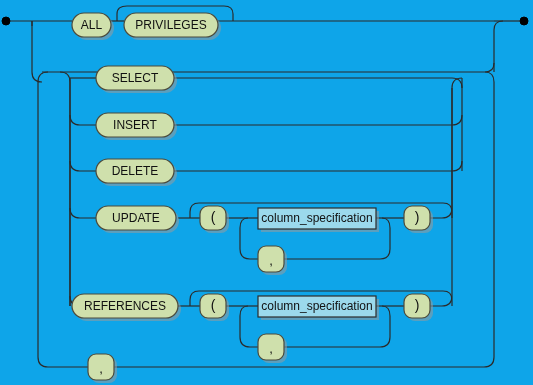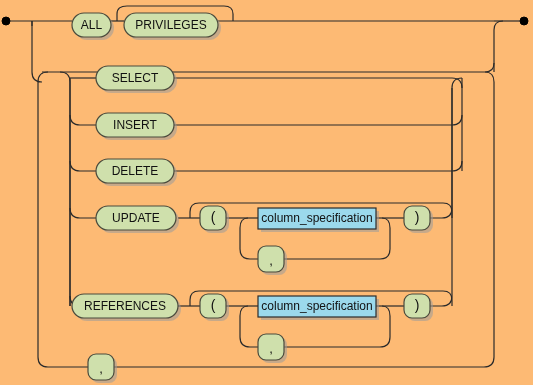--- a/index.html
+++ b/index.html
@@ -8,21 +8,21 @@
     background: #ffffff;
   }
   body {
     font-family: "Liberation Sans", sans-serif;
   }
   #diagram-root {
     position: relative;
     width: 533px;
     height: 385px;
     overflow: hidden;
-    background: #fdba74;
+    background: #0ea5e9;
   }
   svg.railroad {
     display: block;
     width: 533px;
     height: 385px;
   }
   .rail {
     fill: none;
     stroke: #2b2b2b;
     stroke-width: 1.2;

